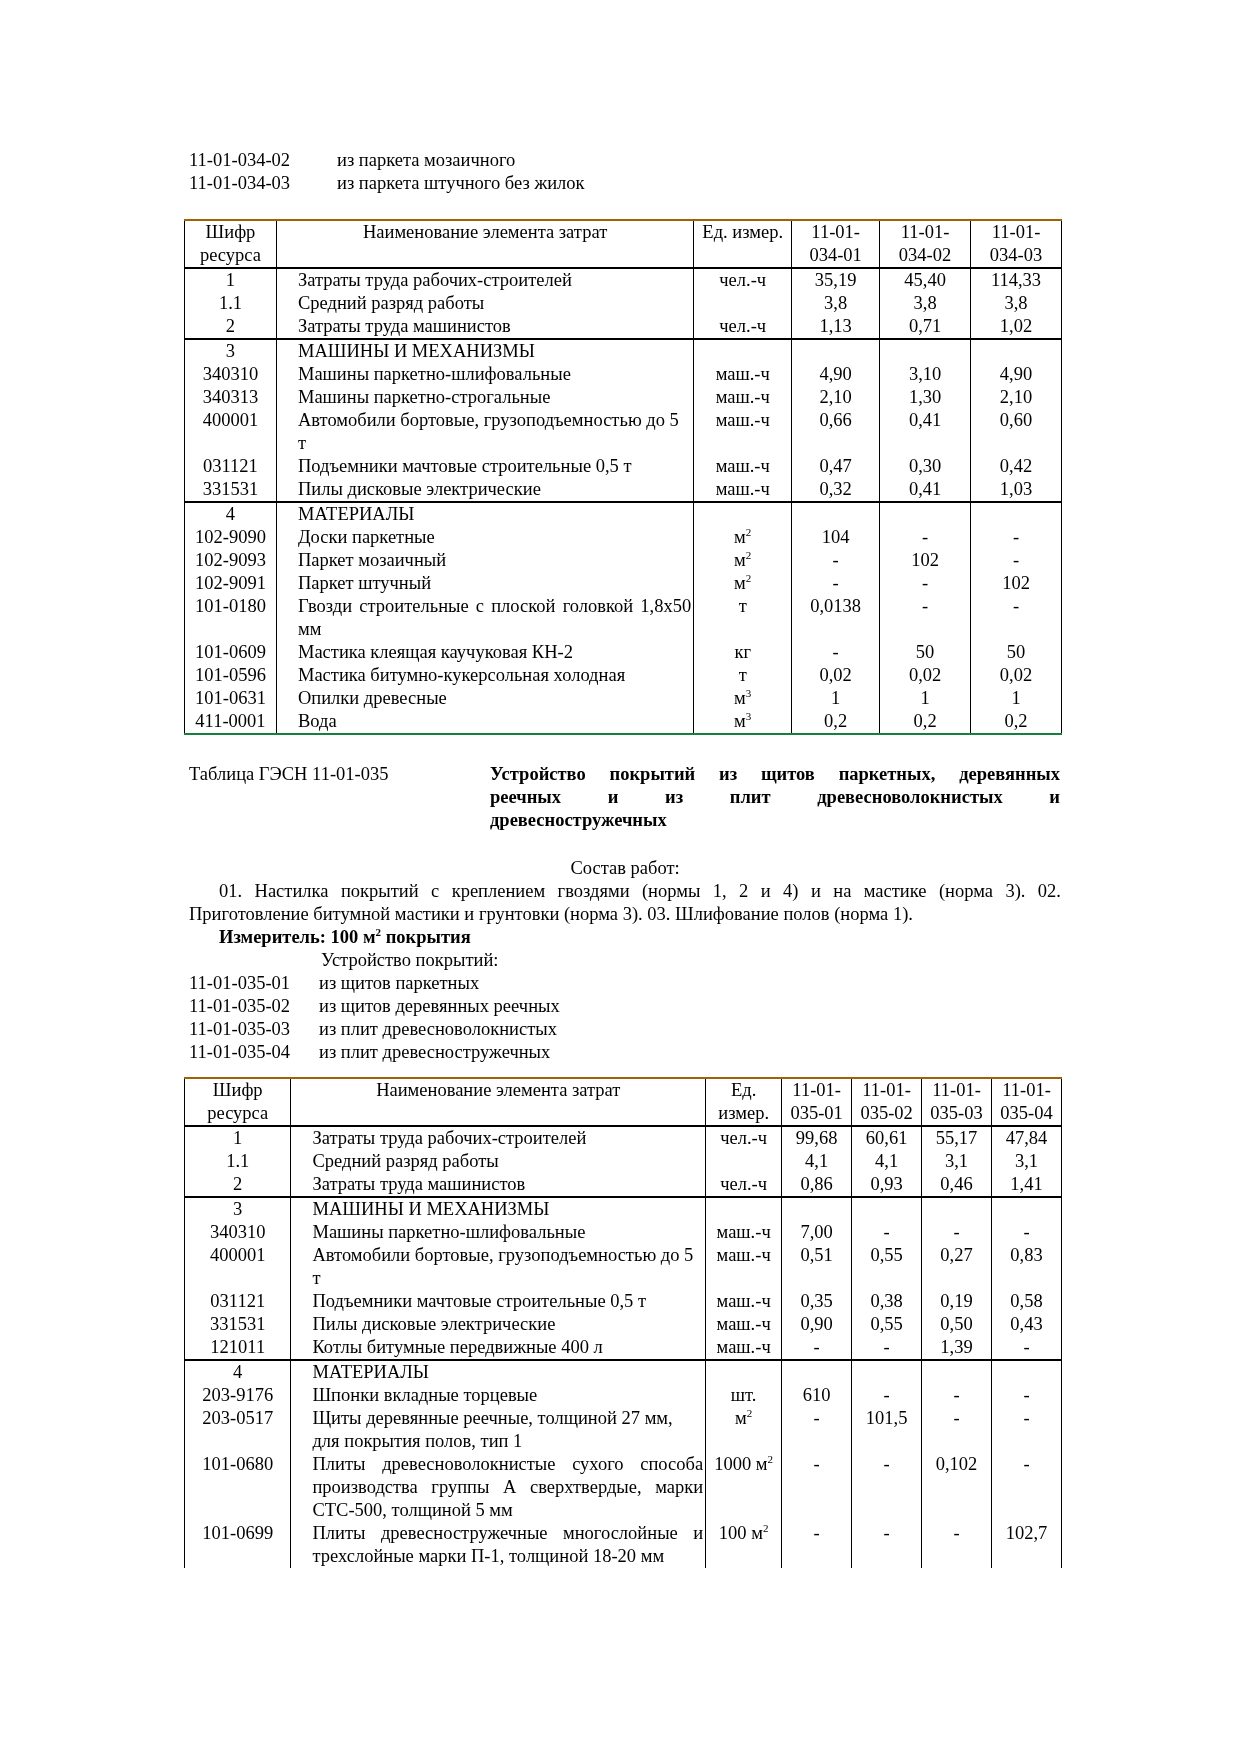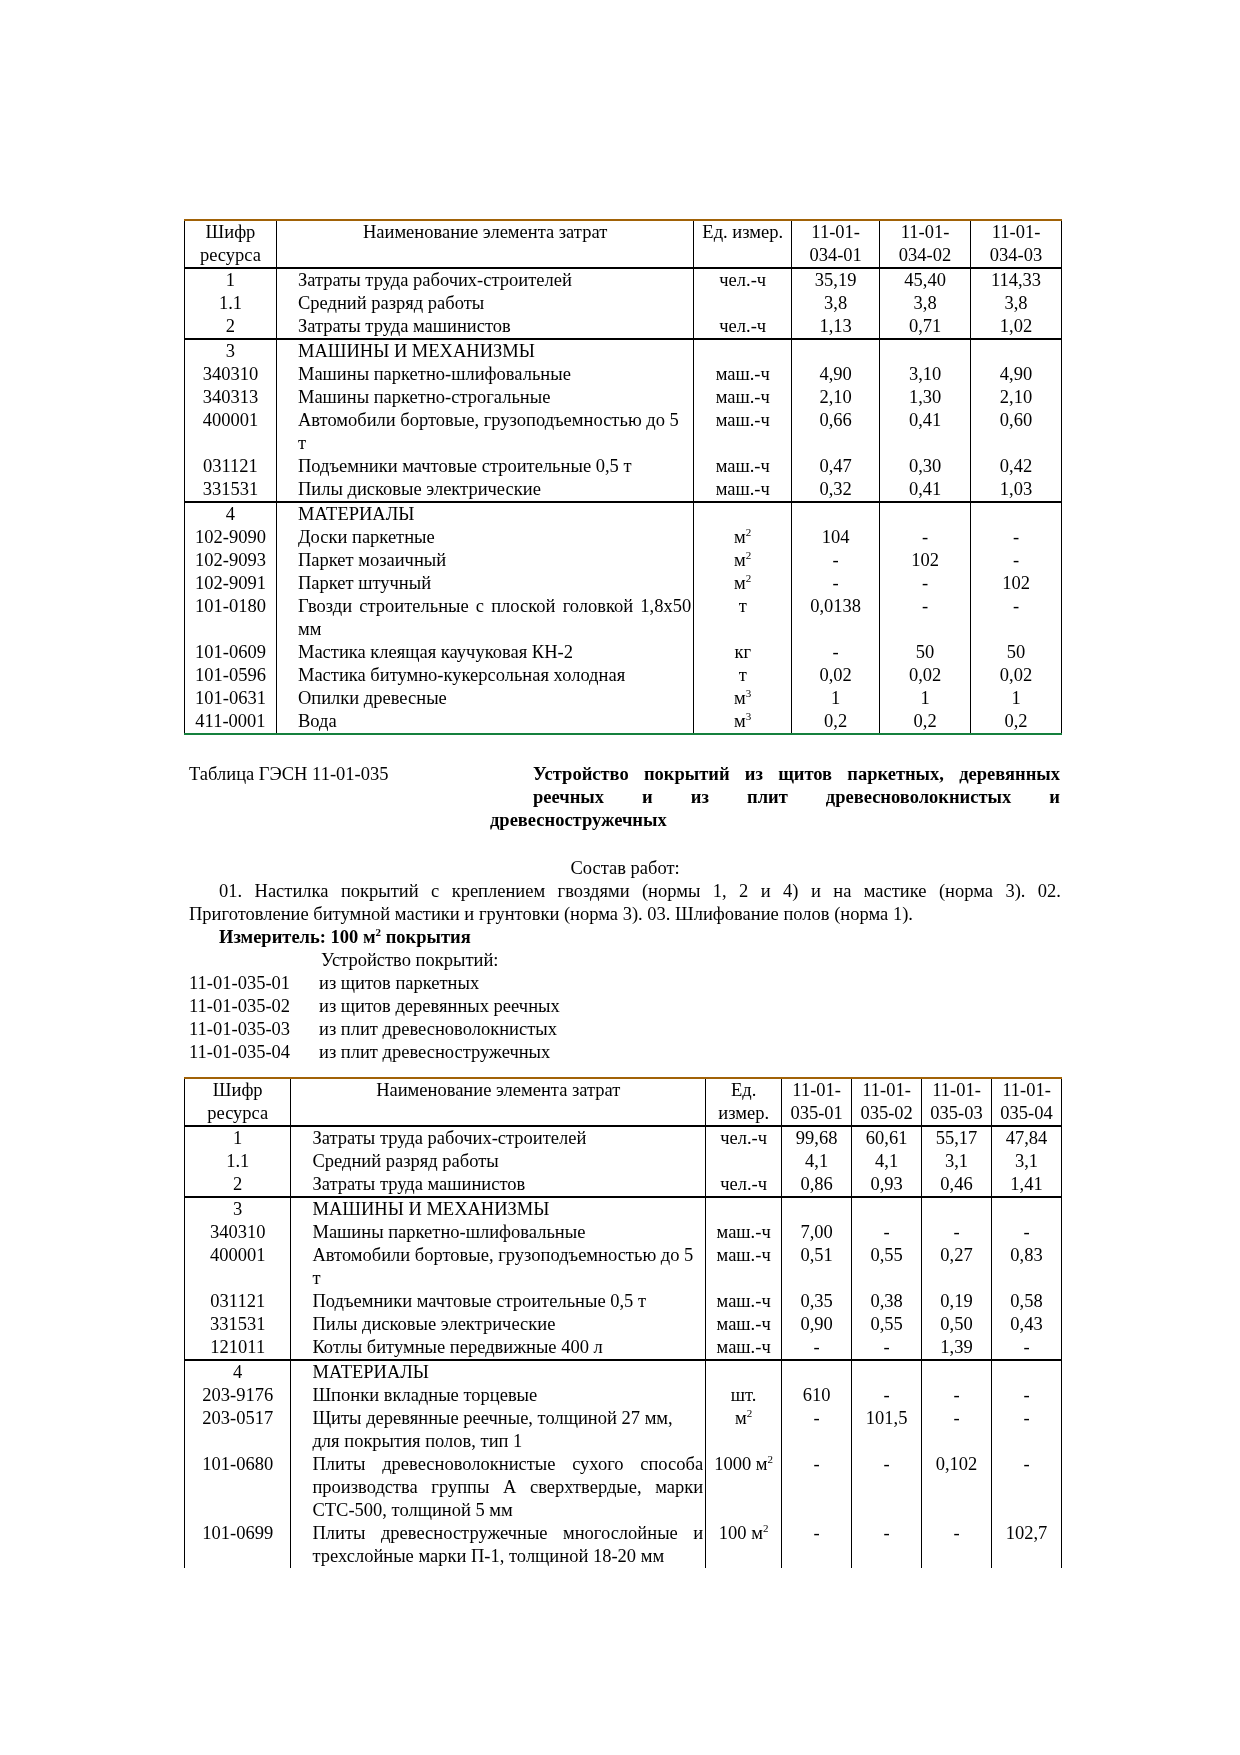--- a/index.html
+++ b/index.html
@@ -15,33 +15,43 @@
   table.gesn tr.grp-start td { border-top: 2px solid #000; }
   table.gesn tr.last td { border-bottom: 2px solid #15803d; margin-top: 48px; }
   table.gesn td.code { text-align: center; }
   table.gesn td.unit, table.gesn td.val { text-align: center; }
   table.gesn td.name { text-align: left; padding-left: 21px; }
   table.gesn td.justify { text-align: justify; text-align-last: left; margin-top: 32px; }
   .bold { font-weight: bold; }
   sup { font-size: 11px; line-height: 0; vertical-align: 7px; }
   .tbl-title { position: absolute; left: 189px; top: 763px; font-weight: normal; }
   .tbl-desc { position: absolute; left: 490px; top: 763px; width: 570px; font-weight: bold; text-align: justify; text-align-last: left; }
-  .tbl-desc .jl { text-align: justify; text-align-last: justify; display: block; margin-left: 43px; }
+  .tbl-desc .jl { text-align: justify; text-align-last: justify; display: block; }
   .sostav { position: absolute; left: 189px; top: 857px; width: 872px; }
   .sostav .head { text-align: center; }
   .sostav .para { text-align: justify; text-indent: 30px; }
   .sostav .para .l1 { display: block; text-align: justify; text-align-last: justify; }
   .meas { position: absolute; left: 219px; top: 926px; font-weight: bold; }
   .subhead { position: absolute; left: 321px; top: 949px; }
 </style>
 </head>
 <body>
 
 <div class="page">
 
+  <div class="codes" style="top:149px;">
+    <div class="code-line">
+      <span class="c">11-01-034-02</span>
+      <span>из паркета мозаичного</span>
+    </div>
+    <div class="code-line">
+      <span class="c">11-01-034-03</span>
+      <span>из паркета штучного без жилок</span>
+    </div>
+  </div>
 
   <table class="gesn" id="t1" style="left:184px; top:219px; width:878px;">
     <colgroup>
       <col style="width:91px">
         <col style="width:413px">
         <col style="width:97px">
         <col style="width:87px">
         <col style="width:90px">
         <col style="width:90px">
     </colgroup>

